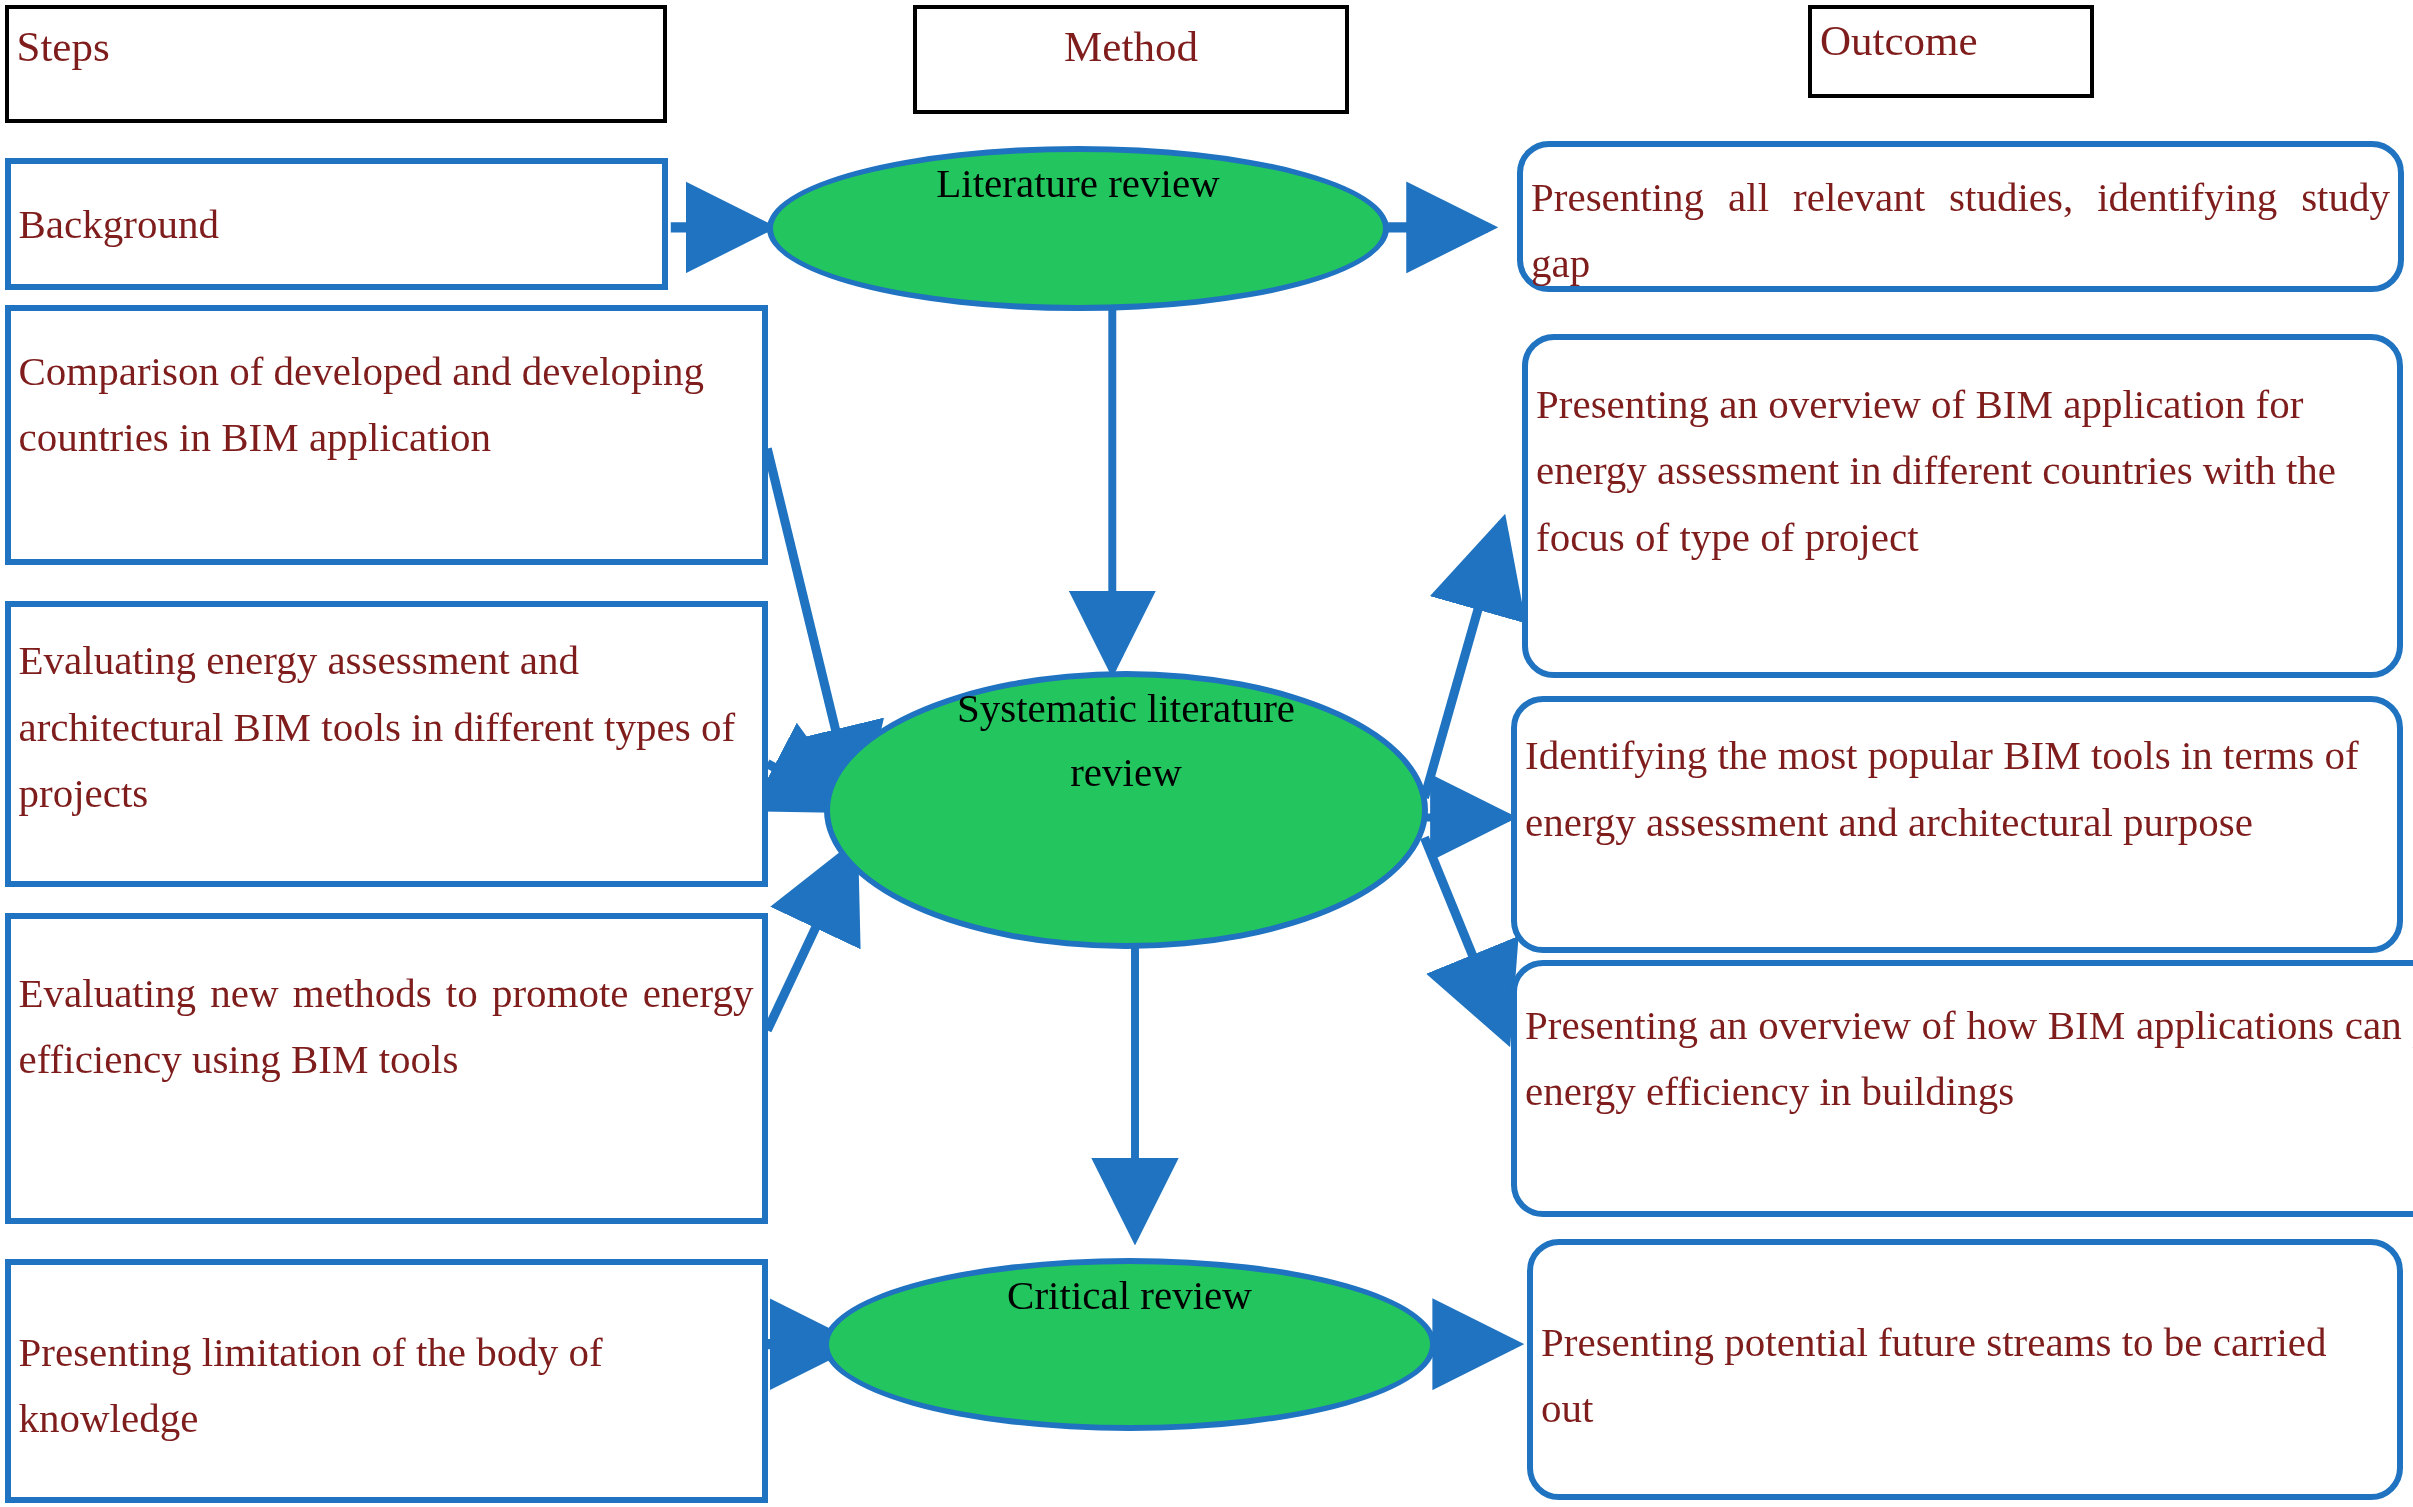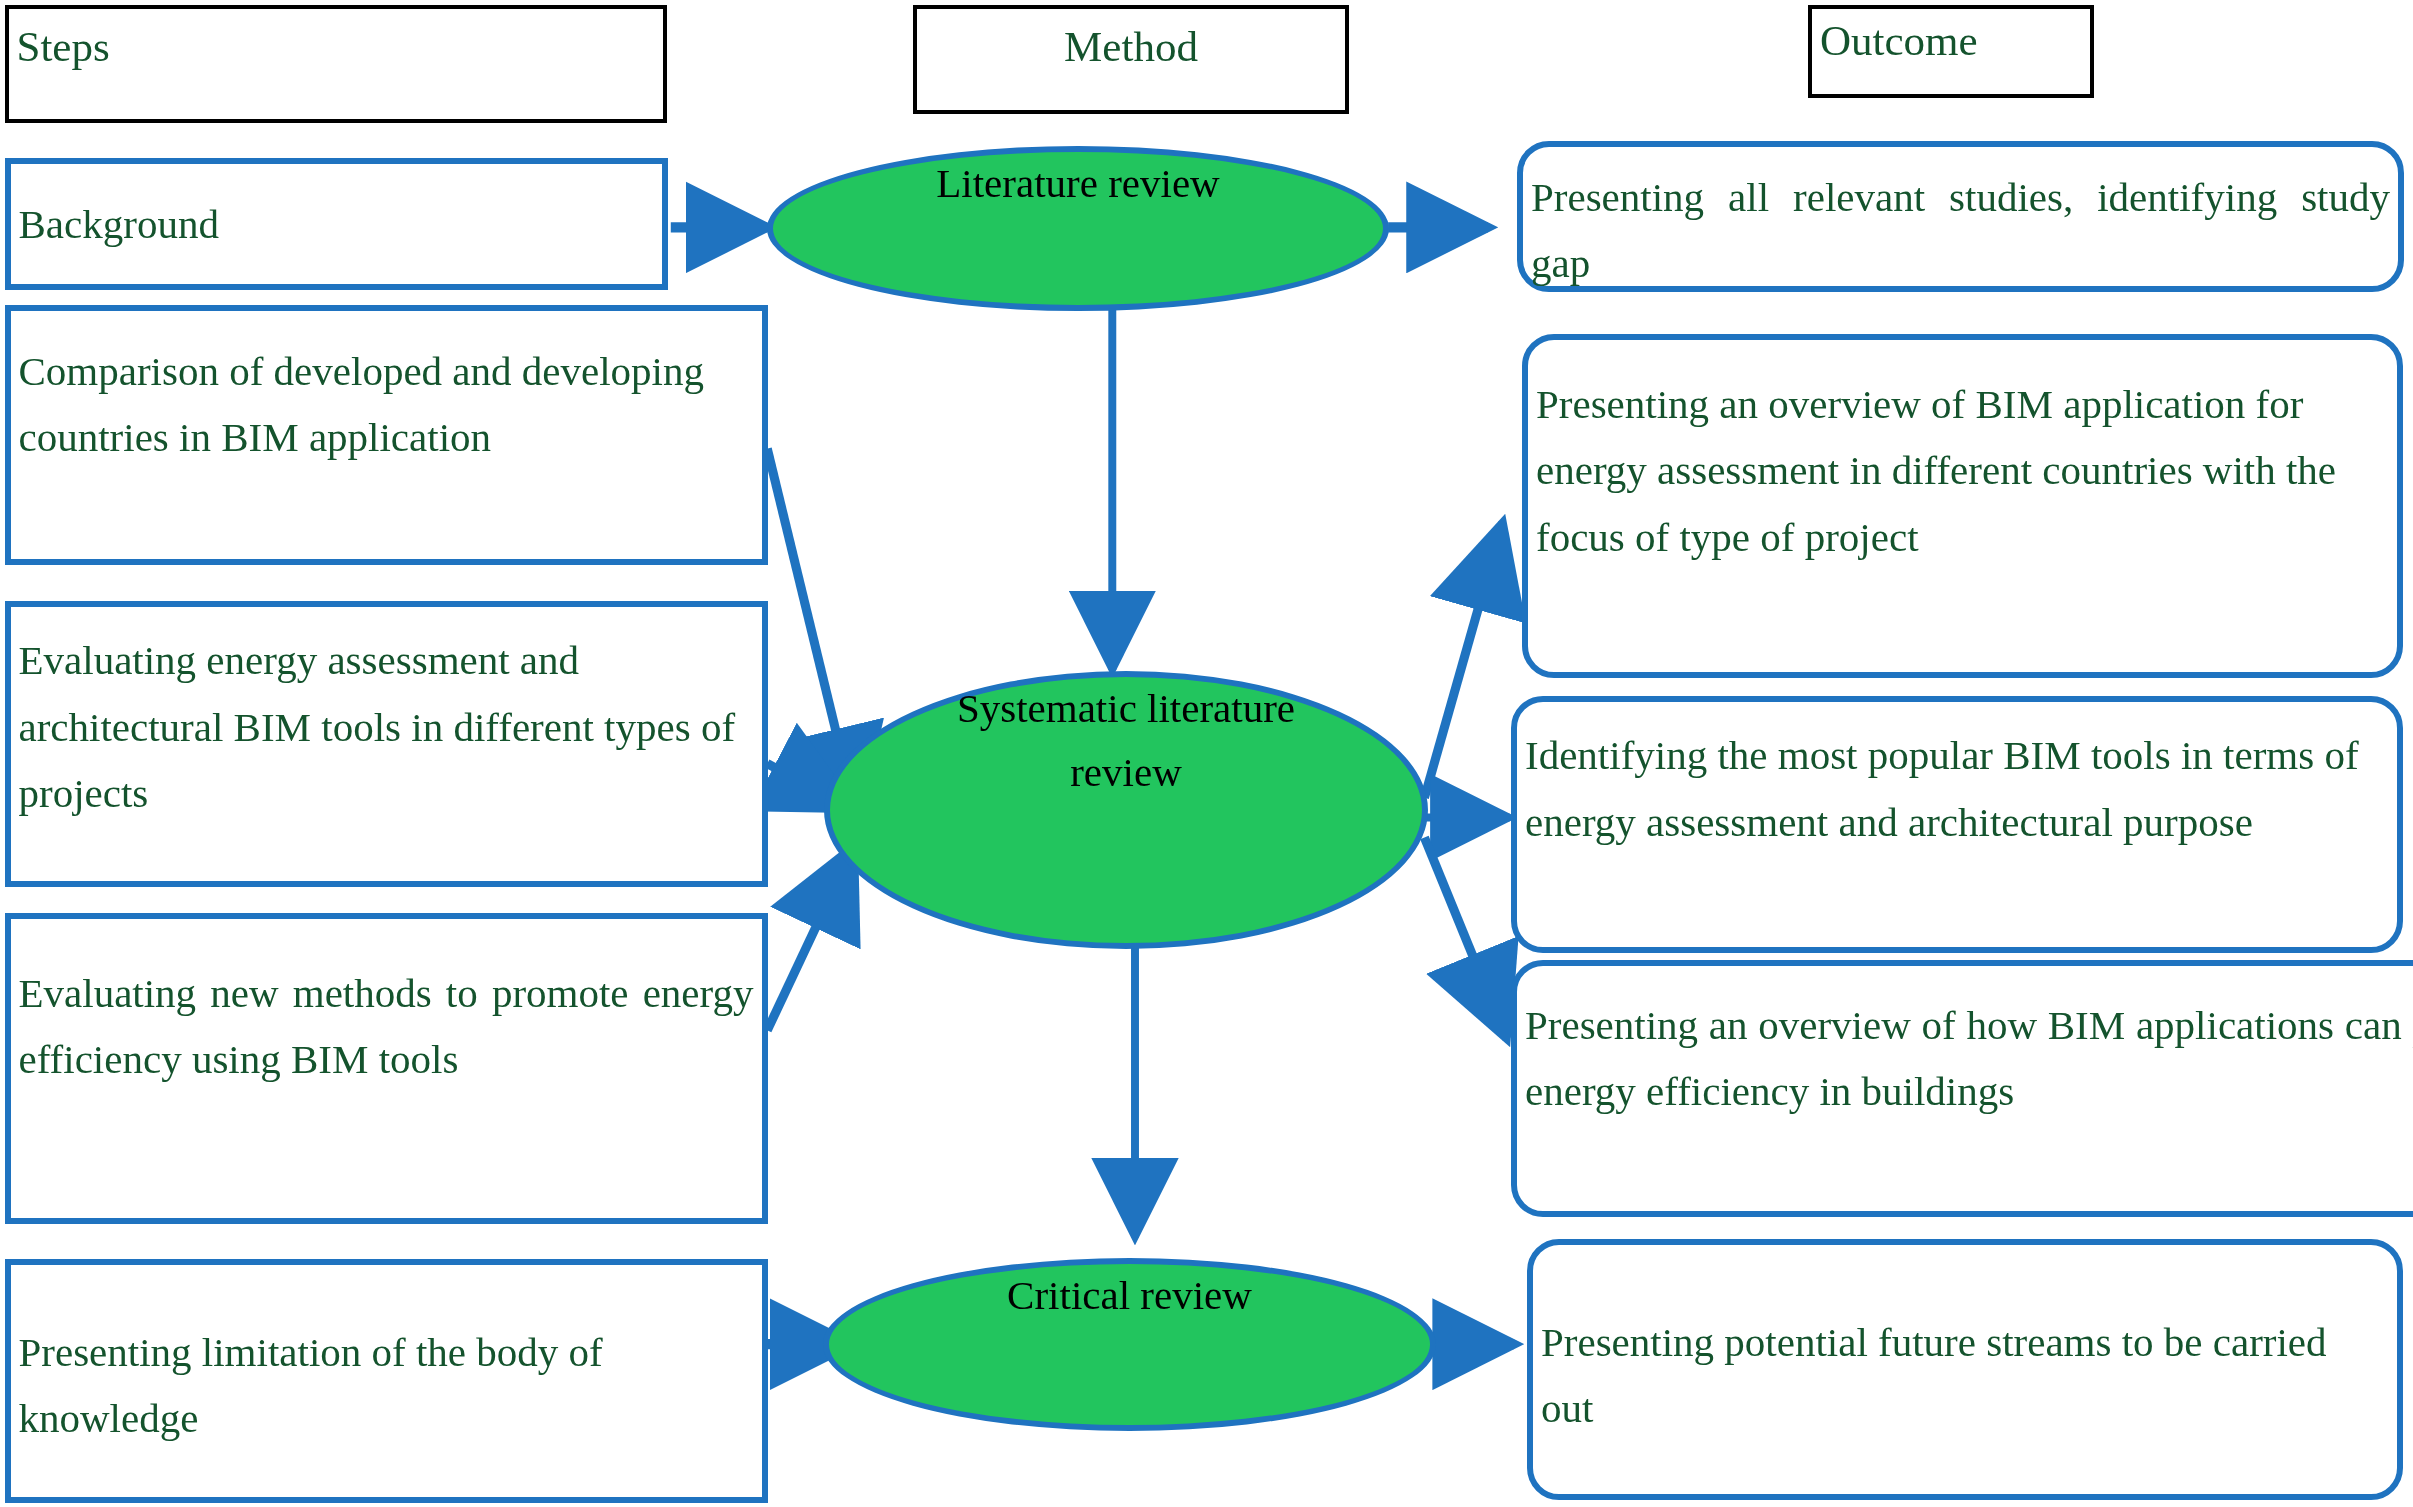--- a/index.html
+++ b/index.html
@@ -7,21 +7,21 @@
        font-family:"Liberation Serif","DejaVu Serif",serif;color:#000;}
   #stage{position:absolute;left:0;top:0;width:2413px;height:1508px;}
 
   
   .box{position:absolute;box-sizing:border-box;background:#fff;}
   .hdr{border:4px solid #000000;}
   .step{border:6.2px solid #1f73c0;}
   .outcome{border:6.2px solid #1f73c0;border-radius:32px;}
 
   .txt{position:absolute;left:0;right:0;padding:0 8px;box-sizing:border-box;
-       font-size:41px;line-height:1.62;color:#14532d;white-space:pre-wrap;}
+       font-size:41px;line-height:1.62;color:#7f1d1d;white-space:pre-wrap;}
   .just{text-align:justify;text-align-last:left;}
   .left{text-align:left;}
   .ctr{text-align:center;}
 
   
   .ell{position:absolute;box-sizing:border-box;background:#22c55e;
        border:6.2px solid #1f73c0;border-radius:50%;
        display:flex;align-items:flex-start;justify-content:center;}
   .ell span{font-size:41px;line-height:1.55;text-align:center;display:block;}
 

